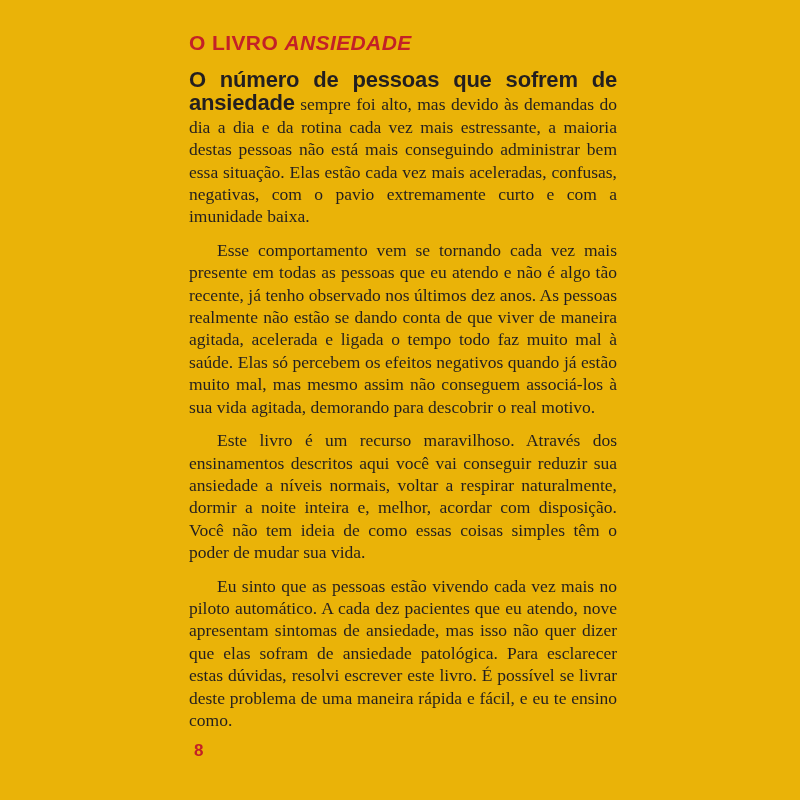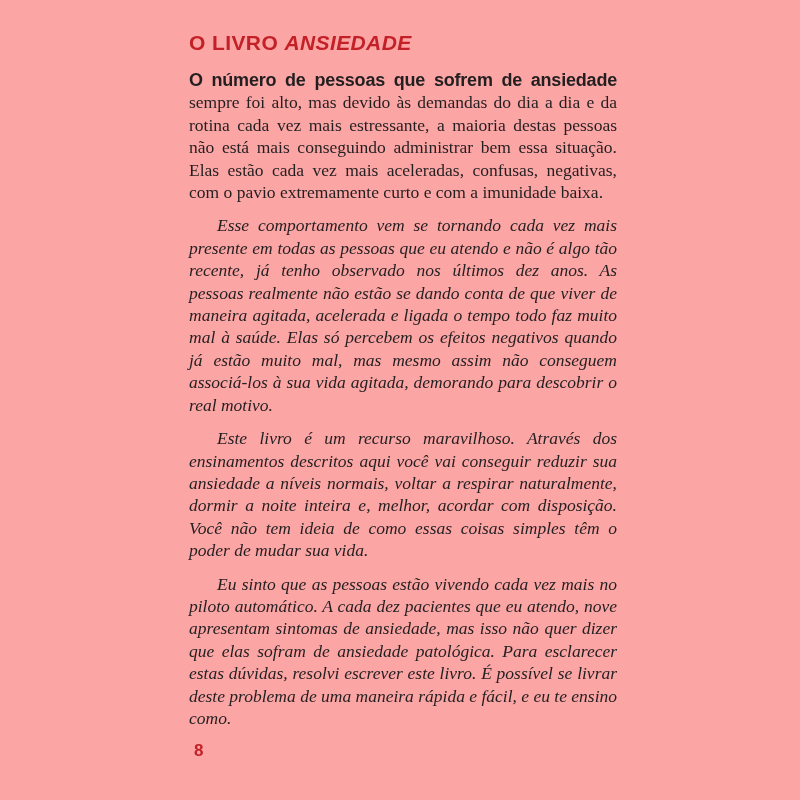--- a/index.html
+++ b/index.html
@@ -4,21 +4,21 @@
 <style>
   html, body {
     margin: 0;
     padding: 0;
     background: #ffffff;
   }
   .page {
     position: relative;
     width: 800px;
     height: 800px;
-    background: #fca5a5;
+    background: #eab308;
     overflow: hidden;
   }
   .content {
     position: absolute;
     left: 189px;
     top: 31px;
     width: 428px;
   }
   .heading {
     font-family: "Liberation Sans", sans-serif;
@@ -35,26 +35,25 @@
   .body-text {
     font-family: "Liberation Serif", "DejaVu Serif", serif;
     font-size: 17.5px;
     line-height: 22.4px;
     color: #231f20;
     text-align: justify;
     margin: 0 0 11px 0;
   }
   .body-text.indented {
     text-indent: 28px;
-    font-style: italic;
   }
   .lead-bold {
     font-family: "Liberation Sans", sans-serif;
     font-weight: bold;
-    font-size: 18px;
+    font-size: 22px;
     letter-spacing: -0.2px;
   }
   .page-number {
     position: absolute;
     left: 194px;
     top: 741px;
     font-family: "Liberation Sans", sans-serif;
     font-weight: bold;
     font-size: 17px;
     color: #c32127;

